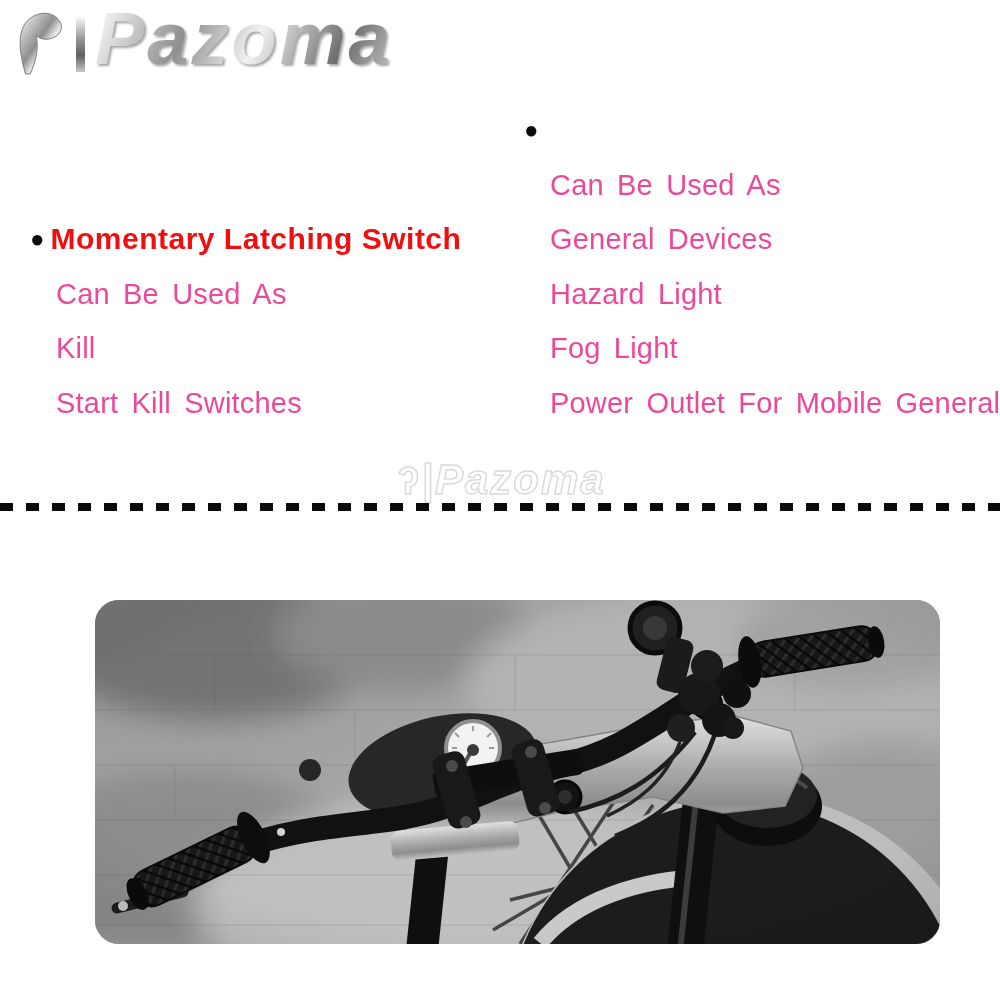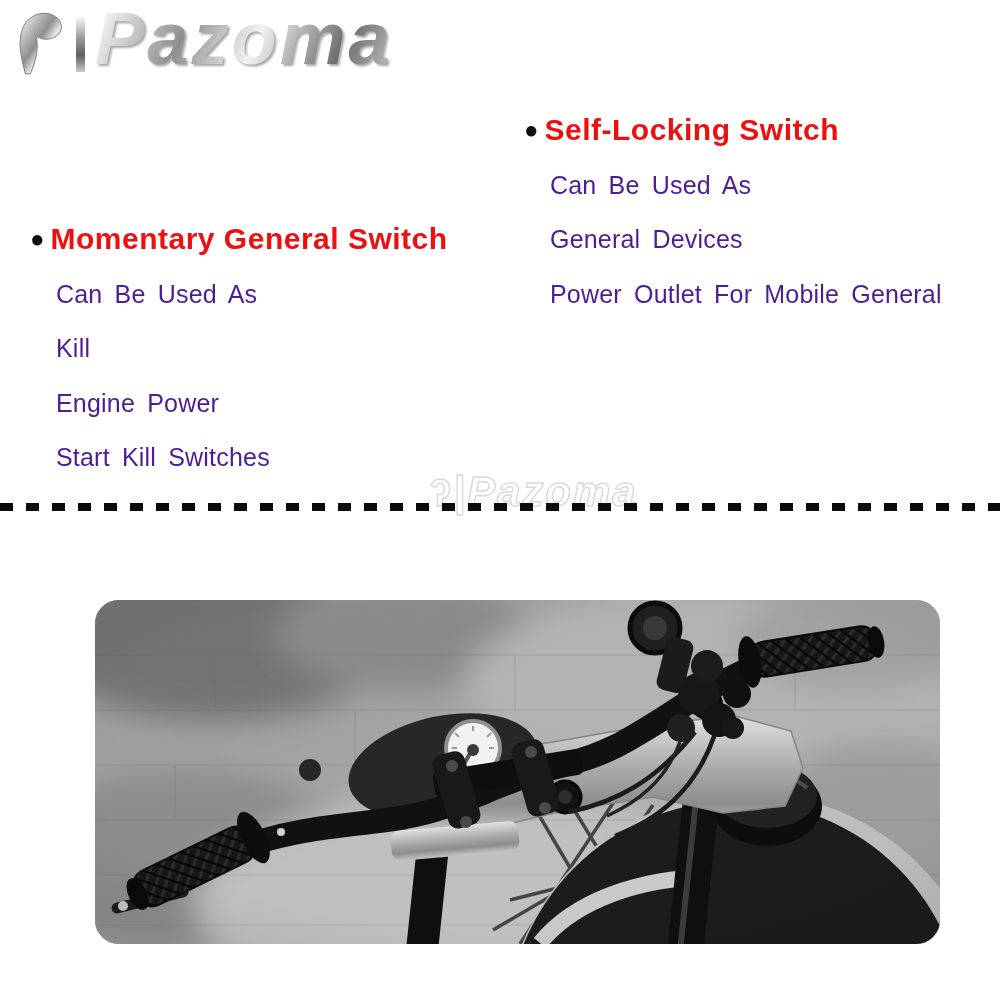--- a/index.html
+++ b/index.html
@@ -31,31 +31,30 @@
   .col-right { left:524px; top:112px; }
   .heading-row { display:flex; align-items:center; height:36px; }
   .bullet { font-size:24px; color:#0d0d0d; line-height:1; margin-right:6px; }
   .heading {
     font-size:30px; font-weight:bold; color:#ee1010;
     letter-spacing:0.5px; white-space:nowrap;
   }
   .feature-list { margin-top:10px; }
   .feature-item {
     height:54.5px; display:flex; align-items:center;
-    padding-left:26px; font-size:25px; color:#4c1d95;
+    padding-left:26px; font-size:29px; color:#ec4899;
     letter-spacing:0.2px; word-spacing:5px; white-space:nowrap;
   }
 
   
   .watermark {
-    position:absolute; left:398px; top:468px; z-index:1;
+    position:absolute; left:398px; top:456px; z-index:1;
     font-size:42px; font-weight:bold; font-style:italic; letter-spacing:2px;
     color:transparent; -webkit-text-stroke:1.4px #d9d9d9;
     white-space:nowrap;
-    margin-left:32px;
   }
   .watermark .wm-sym { font-style:normal; font-size:38px; }
   .dashed-line {
     position:absolute; left:0; top:503px; width:1000px; height:8px; z-index:2;
     background:repeating-linear-gradient(90deg,#0b0b0b 0 13px, rgba(0,0,0,0) 13px 26px);
   }
 
   
   .photo {
     position:absolute; left:95px; top:600px; width:845px; height:344px;
@@ -78,38 +77,38 @@
     </defs>
     <path d="M16 66 C11 48 8 32 13 19 C18 6 33 0 44 5 C54 10 56 20 49 26 C42 32 31 31 27 26 C30 39 27 52 21 66 Z" fill="url(#lg-sym)" stroke="#7c7c7c" stroke-width="1"></path>
   </svg>
   <div class="logo-bar"></div>
   <div class="logo-text">Pazoma</div>
 </div>
 
 <div class="col col-left">
   <div class="heading-row">
     <span class="bullet">●</span>
-    <span class="heading">Momentary General Switch</span>
+    <span class="heading">Momentary Latching Switch</span>
   </div>
   <div class="feature-list">
     <div class="feature-item">Can Be Used As</div>
     <div class="feature-item">Kill</div>
-    <div class="feature-item">Engine Power</div>
     <div class="feature-item">Start Kill Switches</div>
   </div>
 </div>
 
 <div class="col col-right">
   <div class="heading-row">
     <span class="bullet">●</span>
-    <span class="heading">Self-Locking Switch</span>
   </div>
   <div class="feature-list">
     <div class="feature-item">Can Be Used As</div>
     <div class="feature-item">General Devices</div>
+    <div class="feature-item">Hazard Light</div>
+    <div class="feature-item">Fog Light</div>
     <div class="feature-item">Power Outlet For Mobile General</div>
   </div>
 </div>
 
 <div class="watermark"><span class="wm-sym">ʔ</span><span>|</span><span>Pazoma</span></div>
 <div class="dashed-line"></div>
 
 <div class="photo">
   <svg viewBox="0 0 845 344" preserveAspectRatio="none">
     <defs>

